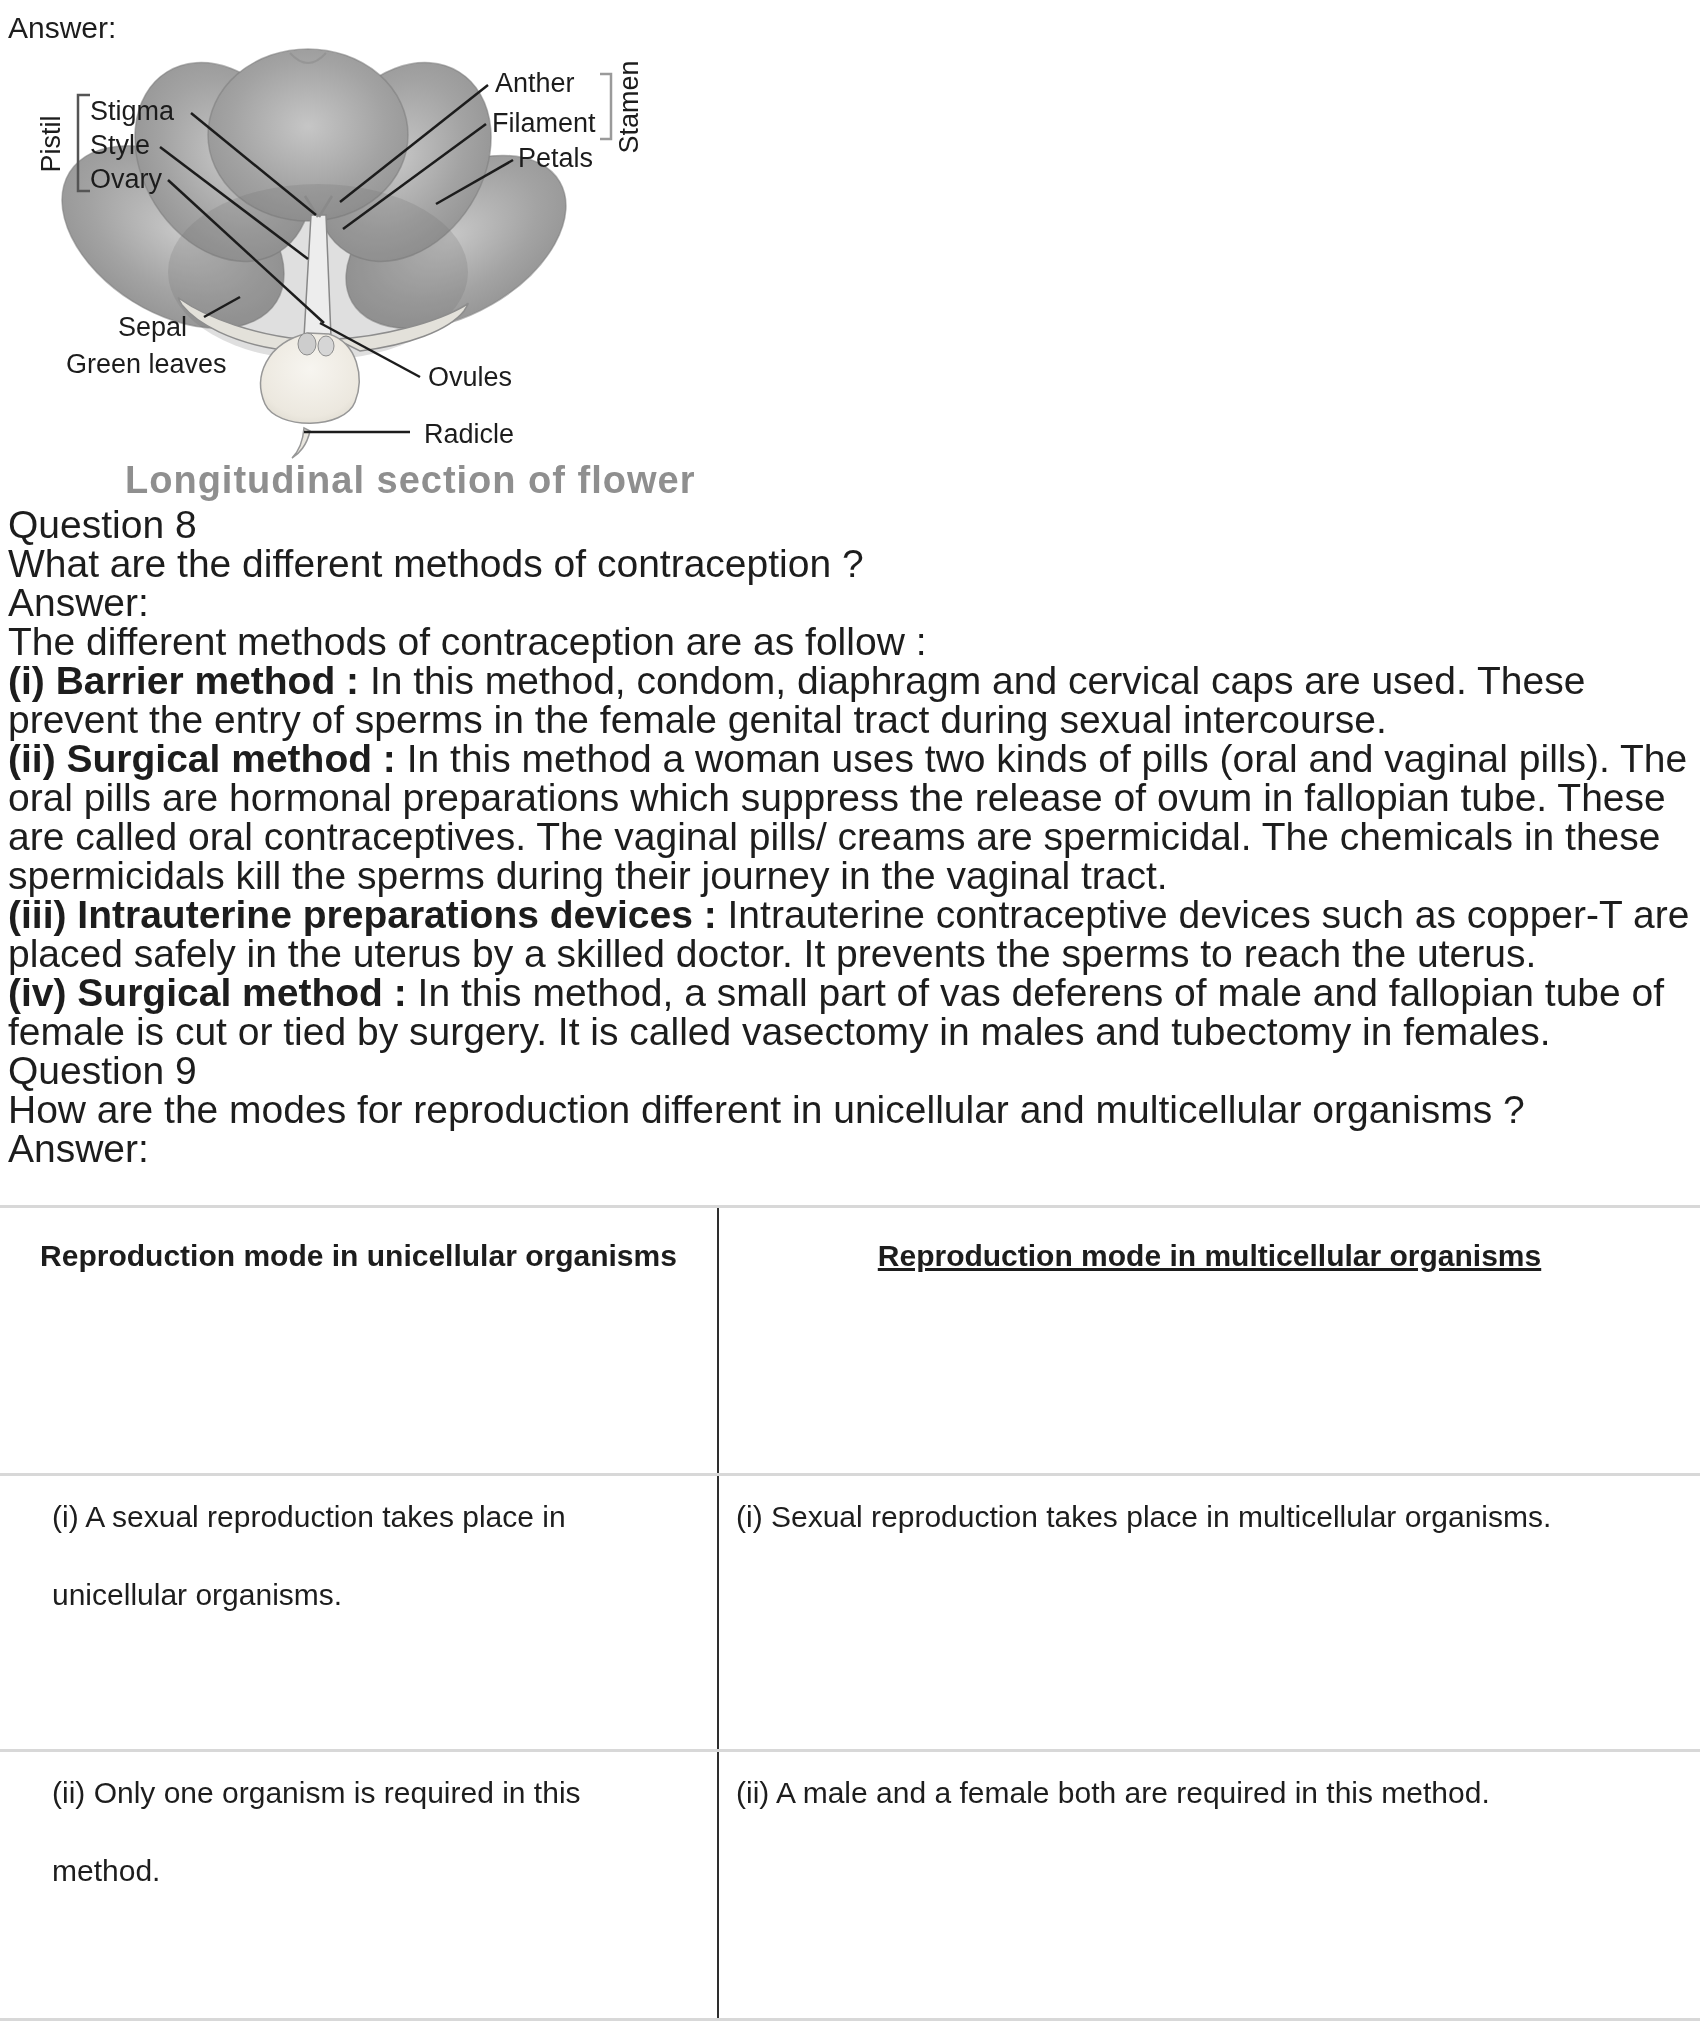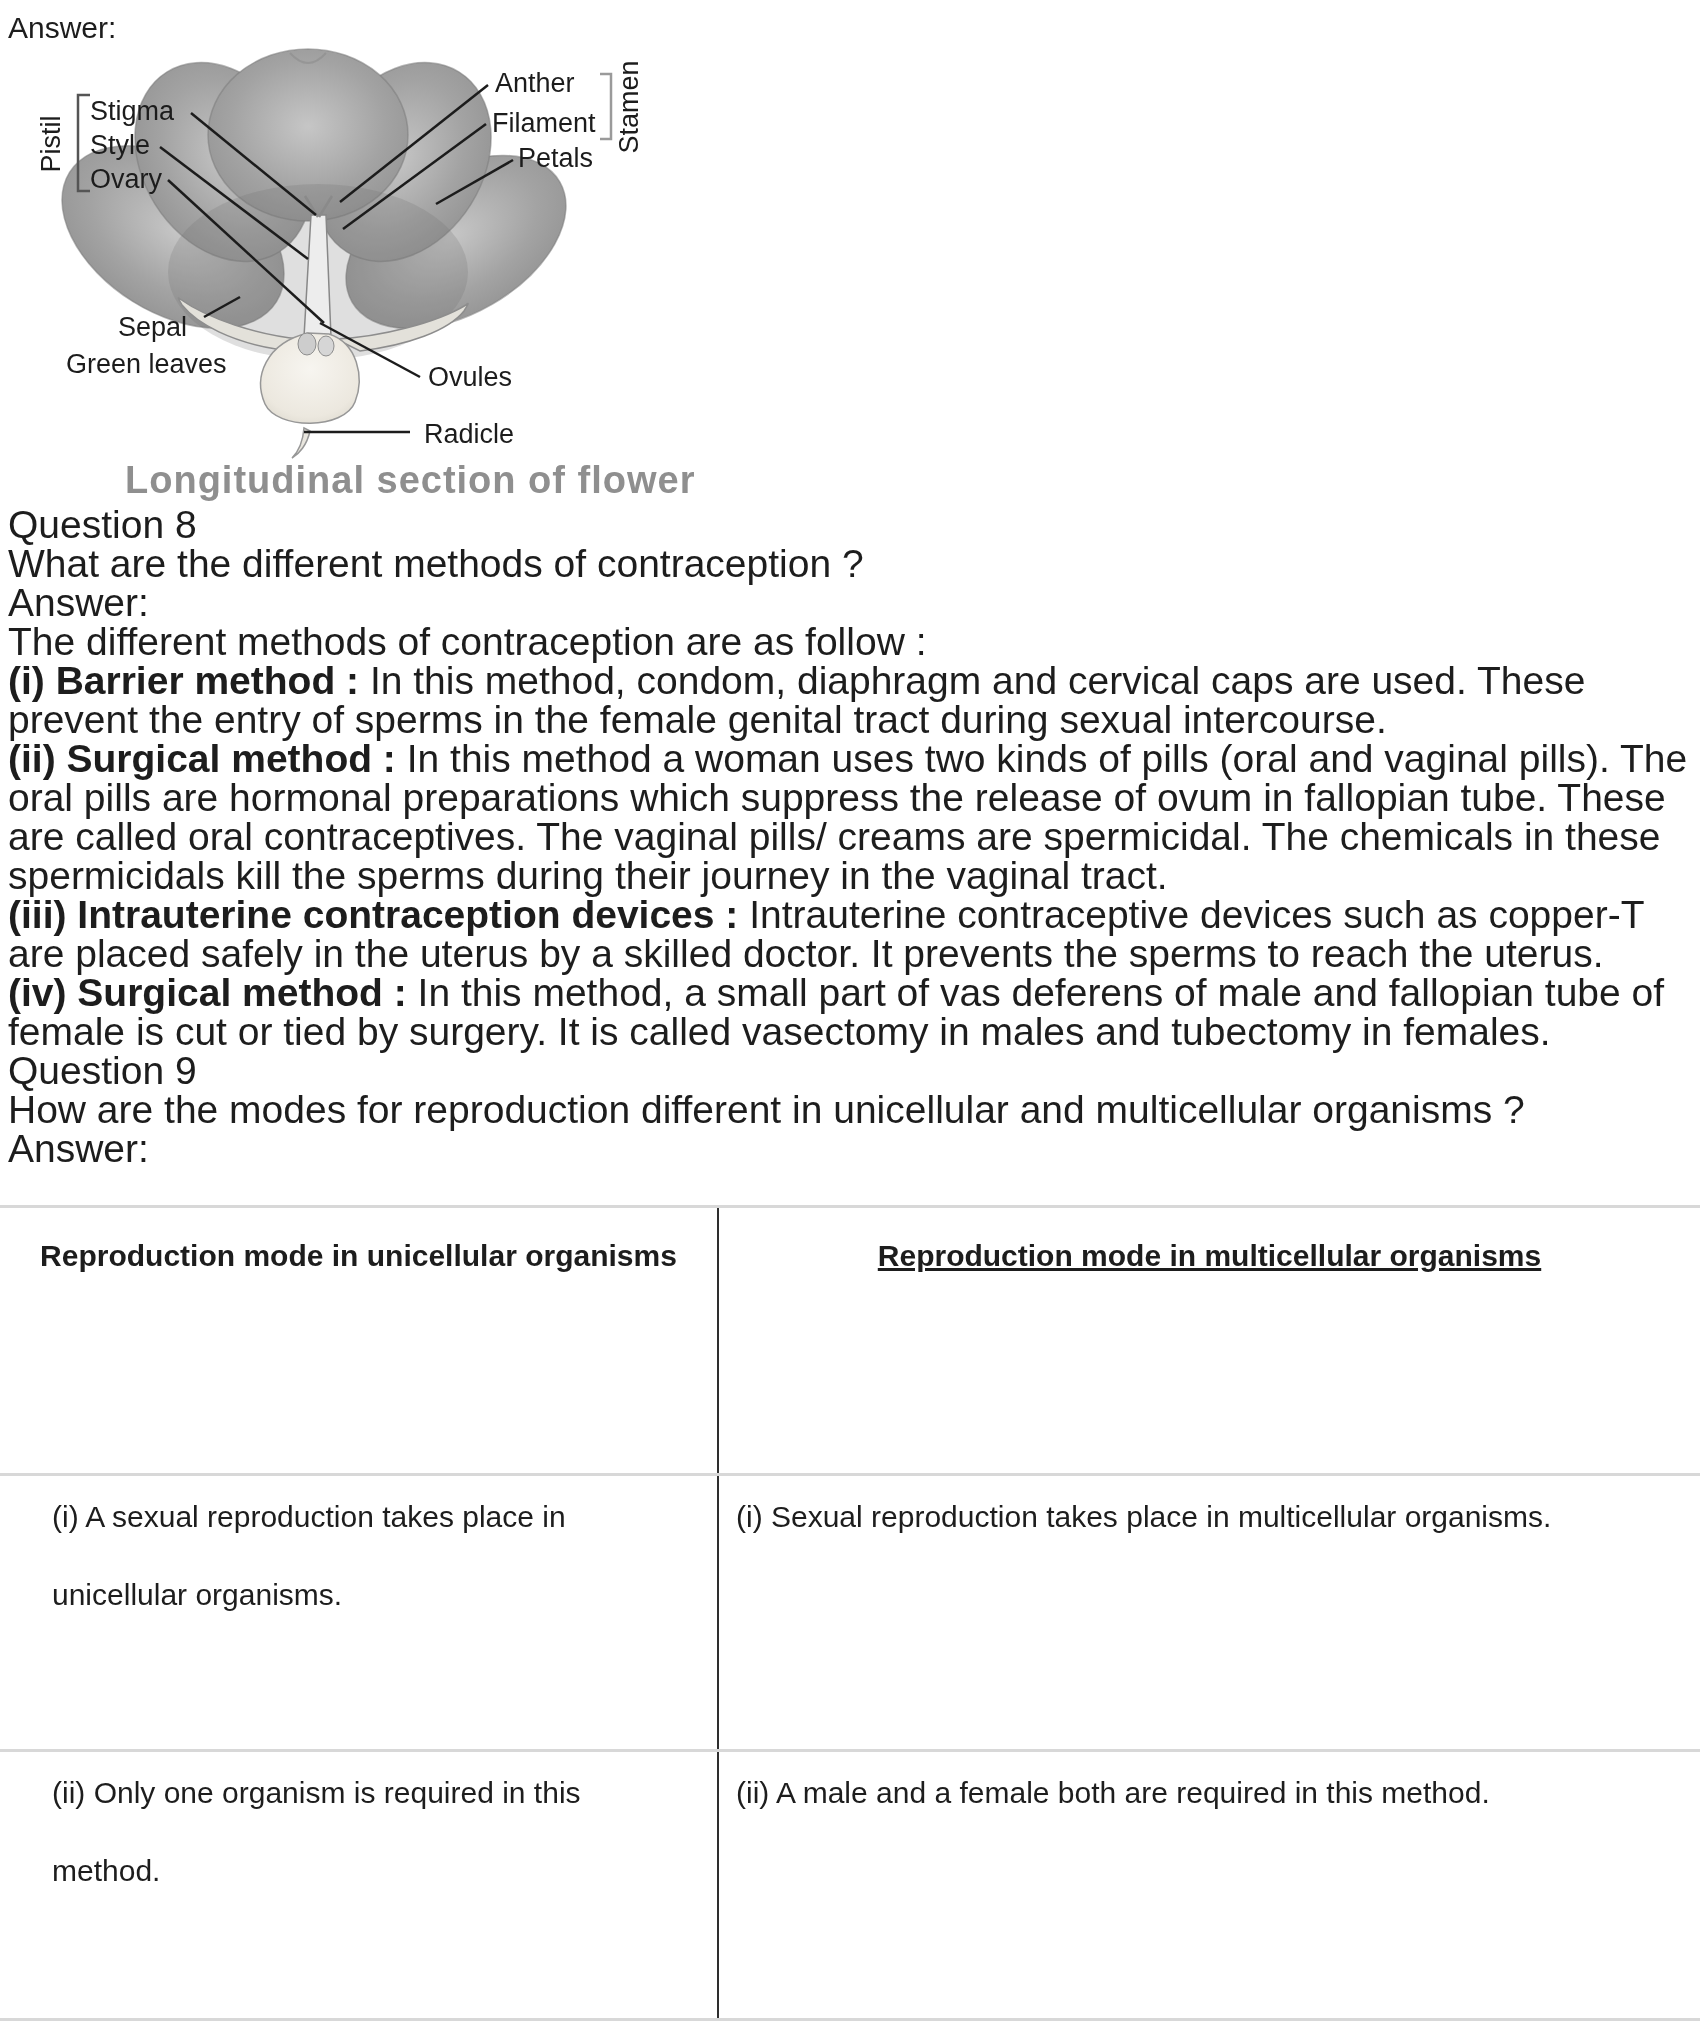--- a/index.html
+++ b/index.html
@@ -125,21 +125,21 @@
   <div class="caption">Longitudinal section of flower</div>
 
   <div class="textblock">
     <div class="line">Question 8</div>
     <div class="line">What are the different methods of contraception ?</div>
     <div class="line">Answer:</div>
     <div class="line">The different methods of contraception are as follow :</div>
 
     <p><b>(i) Barrier method :</b> <span>In this method, condom, diaphragm and cervical caps are used. These prevent the entry of sperms in the female genital tract during sexual intercourse.</span></p>
     <p><b>(ii) Surgical method :</b> <span>In this method a woman uses two kinds of pills (oral and vaginal pills). The oral pills are hormonal preparations which suppress the release of ovum in fallopian tube. These are called oral contraceptives. The vaginal pills/ creams are spermicidal. The chemicals in these spermicidals kill the sperms during their journey in the vaginal tract.</span></p>
-    <p><b>(iii) Intrauterine contraception devices :</b> <span>Intrauterine contraceptive devices such as copper-T are placed safely in the uterus by a skilled doctor. It prevents the sperms to reach the uterus.</span></p>
+    <p><b>(iii) Intrauterine preparations devices :</b> <span>Intrauterine contraceptive devices such as copper-T are placed safely in the uterus by a skilled doctor. It prevents the sperms to reach the uterus.</span></p>
     <p><b>(iv) Surgical method :</b> <span>In this method, a small part of vas deferens of male and fallopian tube of female is cut or tied by surgery. It is called vasectomy in males and tubectomy in females.</span></p>
 
     <div class="line">Question 9</div>
     <div class="line">How are the modes for reproduction different in unicellular and multicellular organisms ?</div>
     <div class="line">Answer:</div>
   </div>
 
   <div class="qtable">
     <div class="trow head">
       <div class="tcell left">Reproduction mode in unicellular organisms</div>

